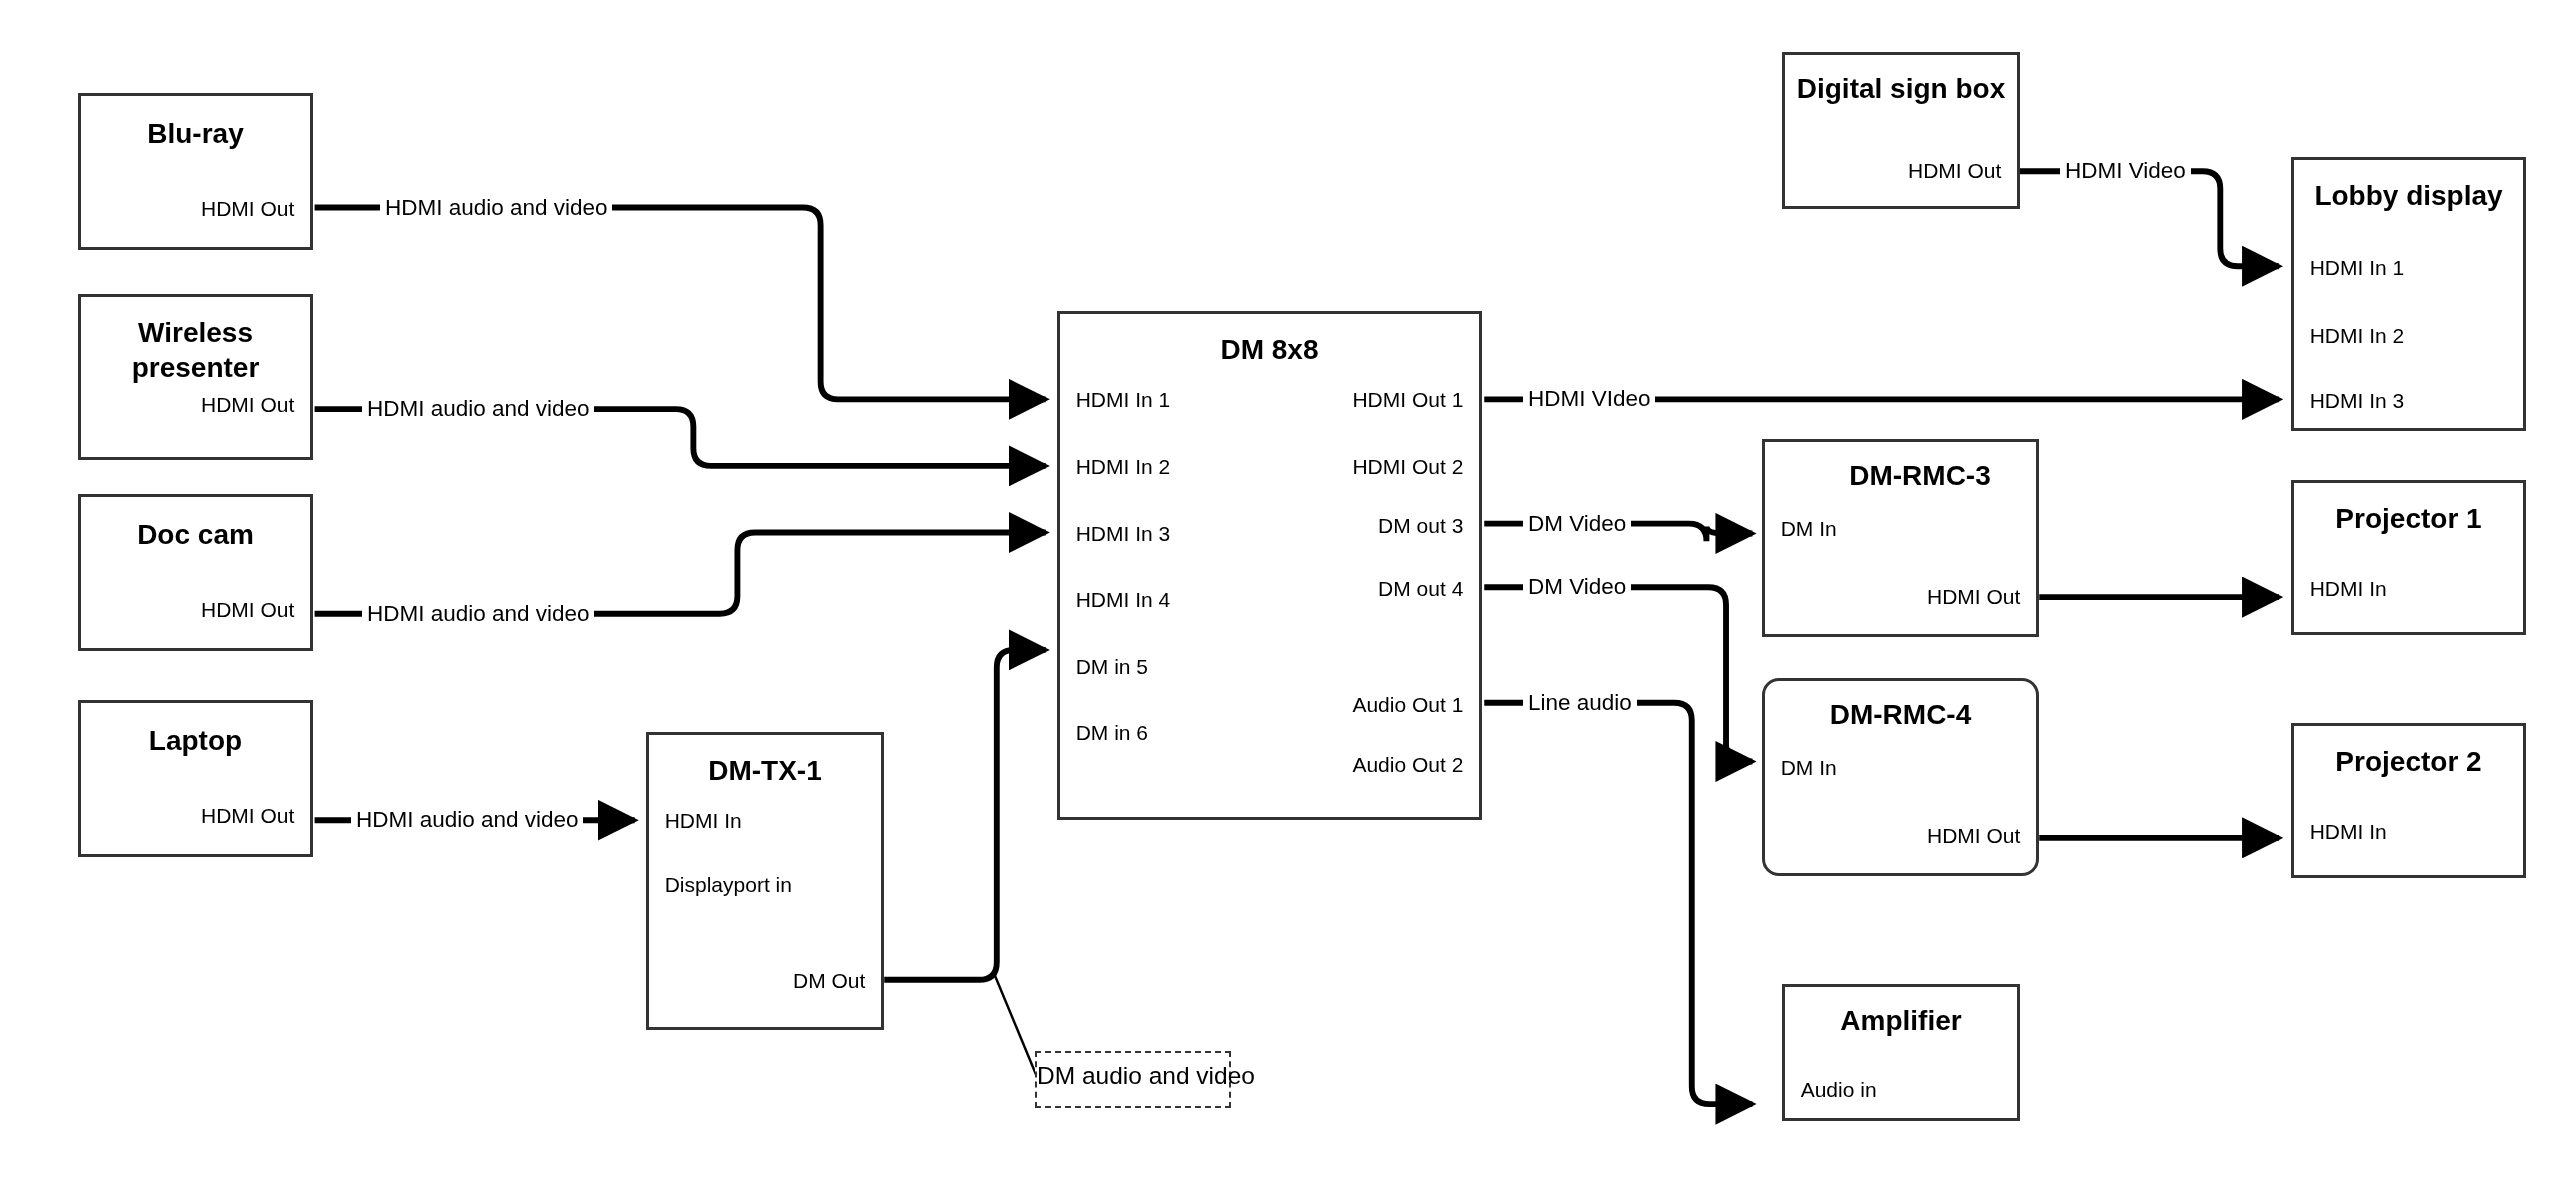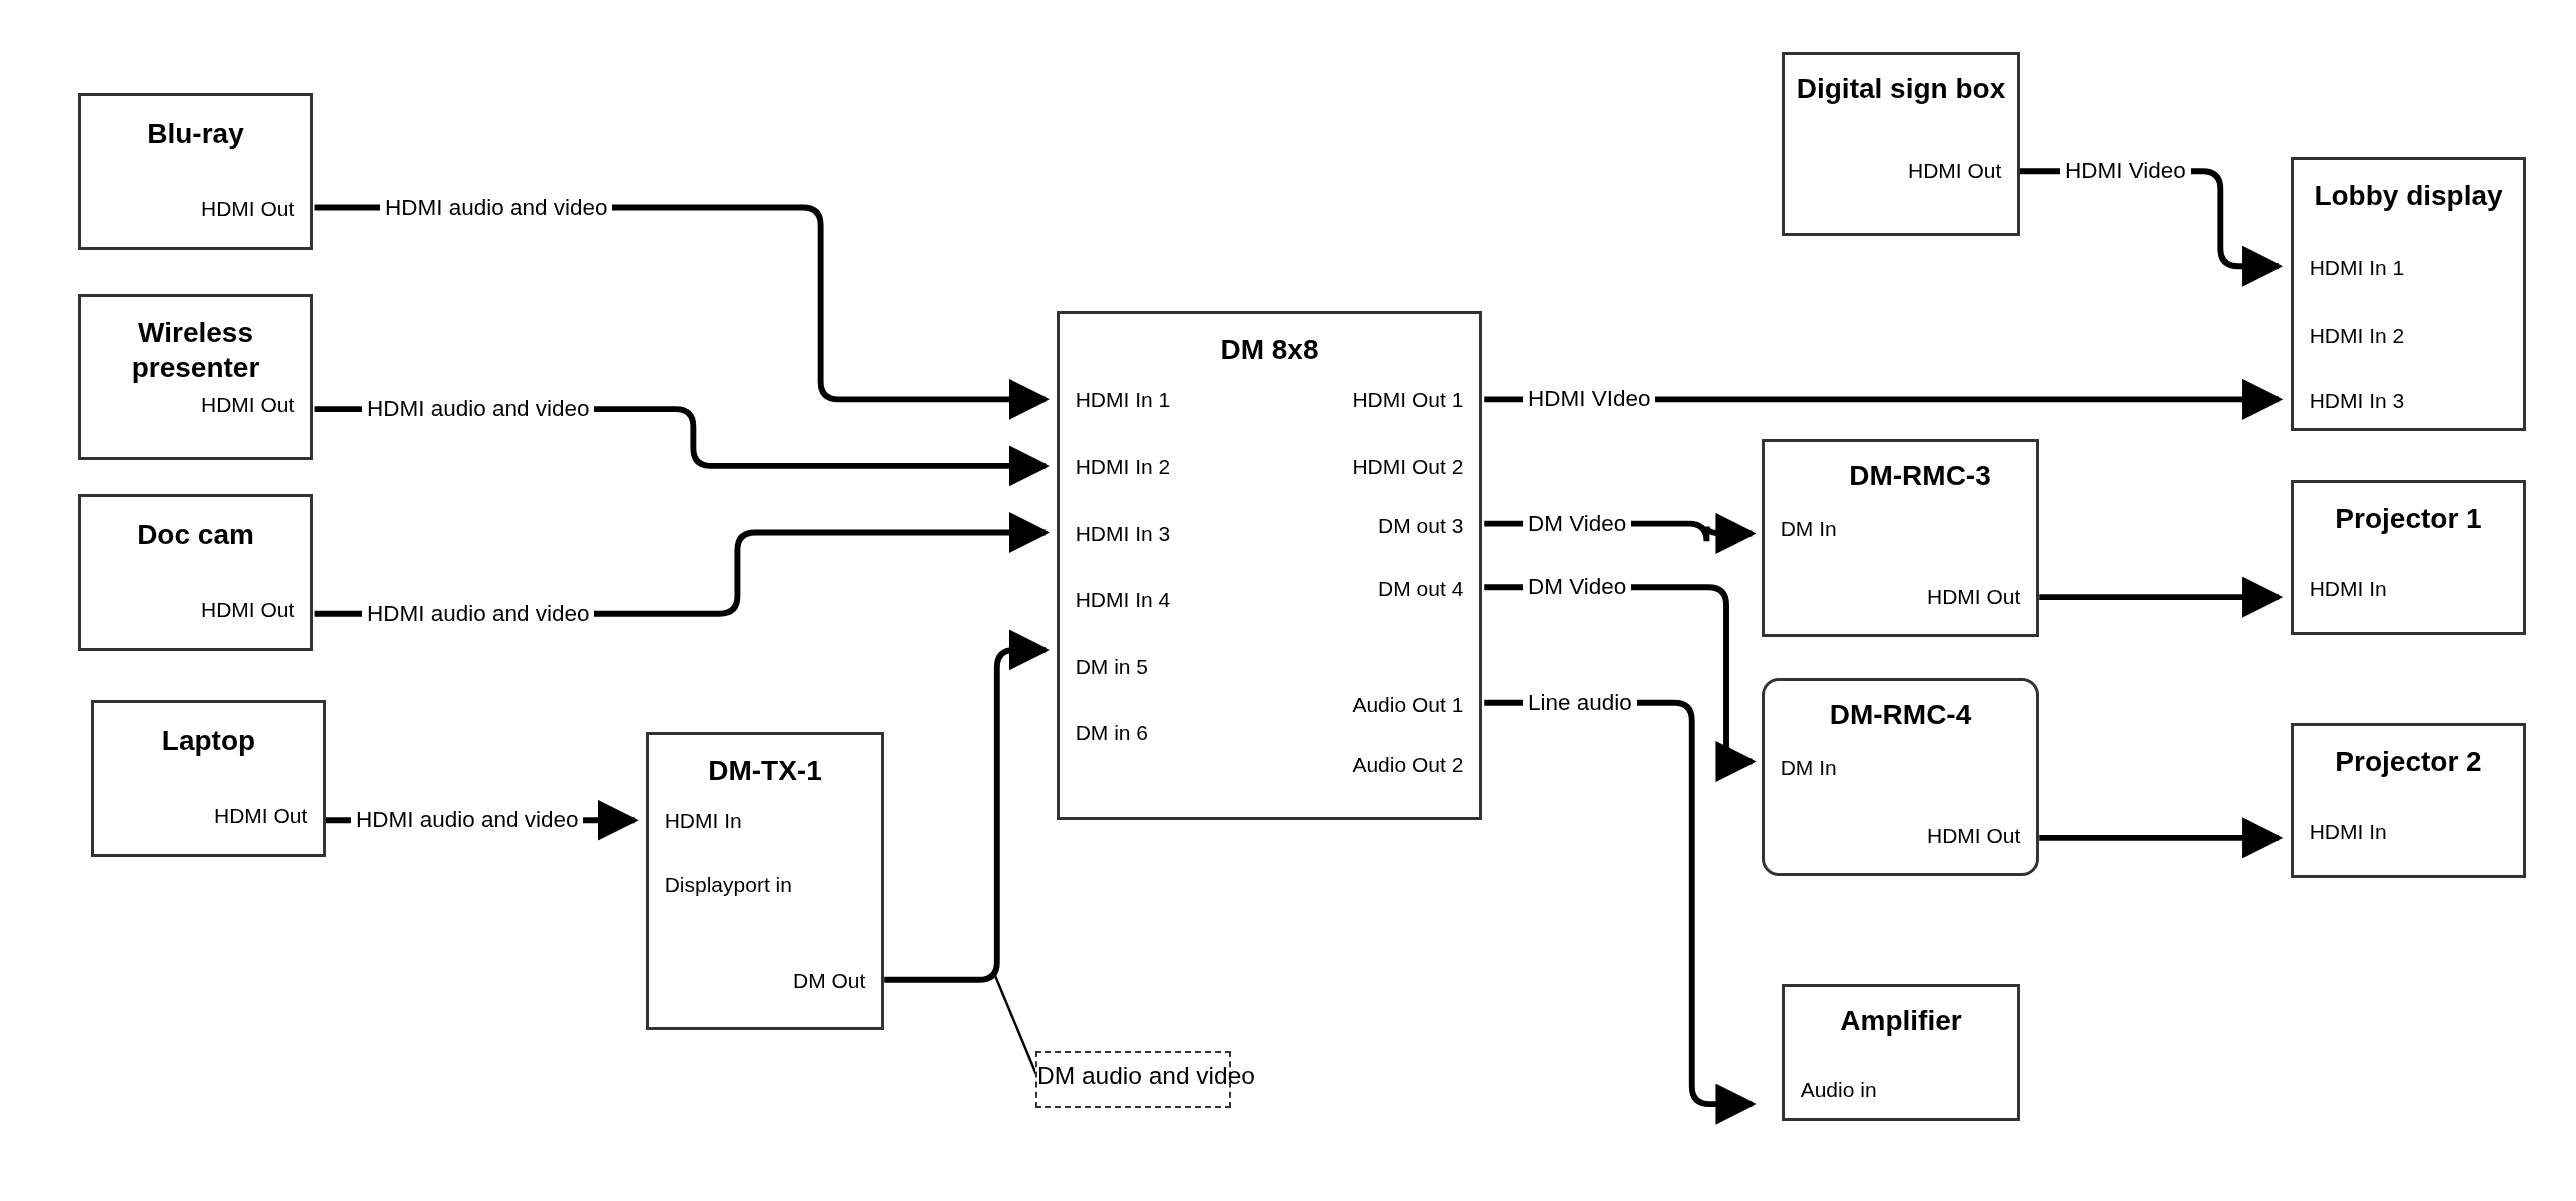--- a/index.html
+++ b/index.html
@@ -138,21 +138,21 @@
   <div class="node" style="left:78px; top:294px; width:235px; height:166px;">
     <div class="node-title" style="top:17.6px;">Wireless presenter</div>
     <div class="port right" style="top:96px;">HDMI Out</div>
   </div>
 
   <div class="node" style="left:78px; top:494px; width:235px; height:157px;">
     <div class="node-title" style="top:19.6px;">Doc cam</div>
     <div class="port right" style="top:101px;">HDMI Out</div>
   </div>
 
-  <div class="node" style="left:78px; top:700px; width:235px; height:157px;margin-left:13px;">
+  <div class="node" style="left:78px; top:700px; width:235px; height:157px;">
     <div class="node-title" style="top:19.6px;">Laptop</div>
     <div class="port right" style="top:101px;">HDMI Out</div>
   </div>
 
   <div class="node" style="left:646px; top:732px; width:238px; height:298px;">
     <div class="node-title" style="top:17.6px;">DM-TX-1</div>
     <div class="port left" style="top:74px;">HDMI In</div>
     <div class="port left" style="top:138px;">Displayport in</div>
     <div class="port right" style="top:234px;">DM Out</div>
   </div>
@@ -172,21 +172,21 @@
     <div class="port right" style="top:200px;">DM out 3</div>
     <div class="port right" style="top:263px;">DM out 4</div>
     <div class="port right" style="top:379px;">Audio Out 1</div>
     <div class="port right" style="top:439px;">Audio Out 2</div>
   </div>
 
   <div class="node dashed" style="left:1035px; top:1051px; width:196px; height:57px;">
     <div class="port center" style="top:7.8px;">DM audio and video</div>
   </div>
 
-  <div class="node" style="left:1782px; top:52px; width:238px; height:184px;">
+  <div class="node" style="left:1782px; top:52px; width:238px; height:157px;">
     <div class="node-title" style="top:15.7px;">Digital sign box</div>
     <div class="port right" style="top:104px;">HDMI Out</div>
   </div>
 
   <div class="node" style="left:2291px; top:157px; width:235px; height:274px;">
     <div class="node-title" style="top:17.6px;">Lobby display</div>
     <div class="port left" style="top:96px;">HDMI In 1</div>
     <div class="port left" style="top:164px;">HDMI In 2</div>
     <div class="port left" style="top:229px;">HDMI In 3</div>
   </div>

